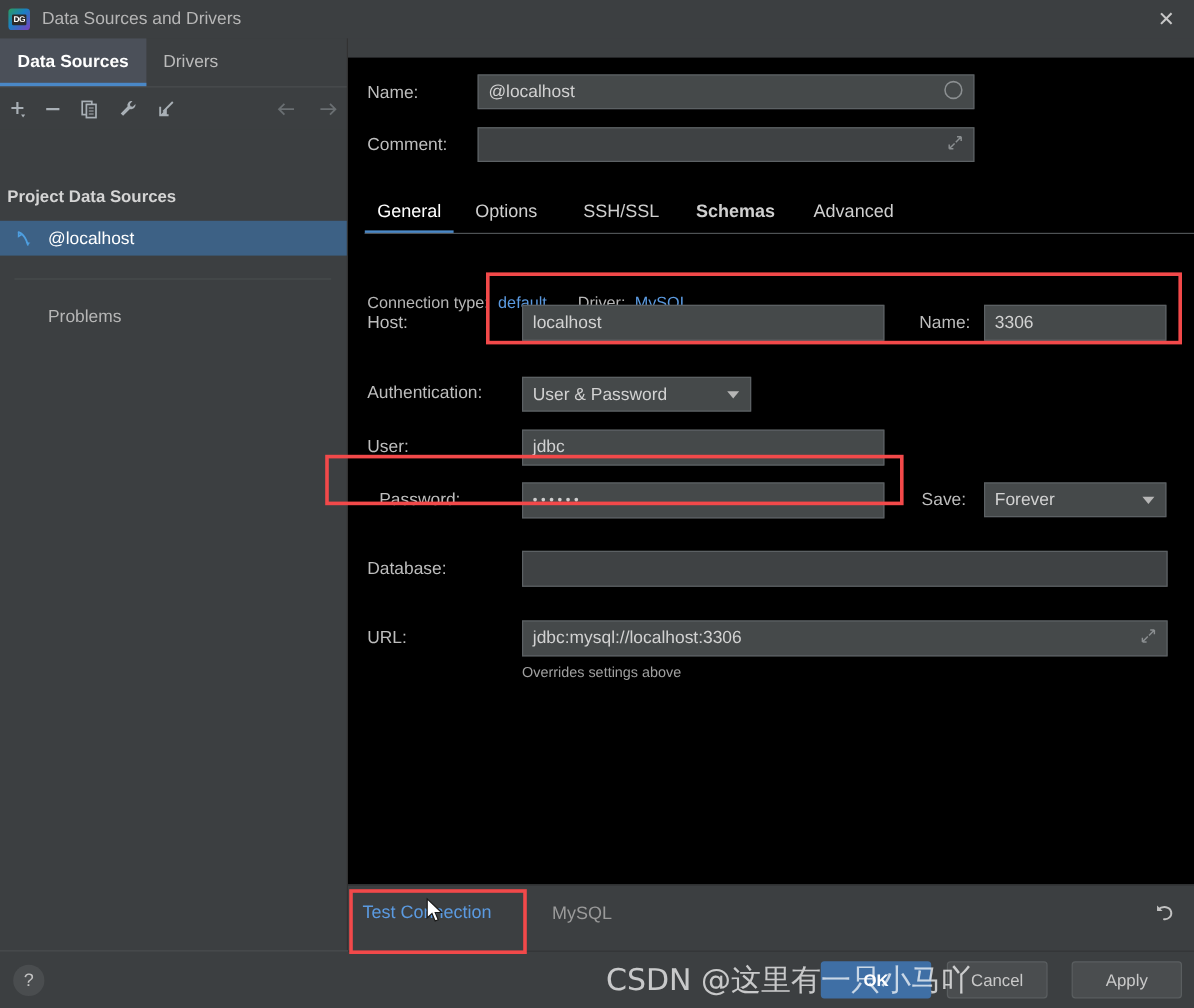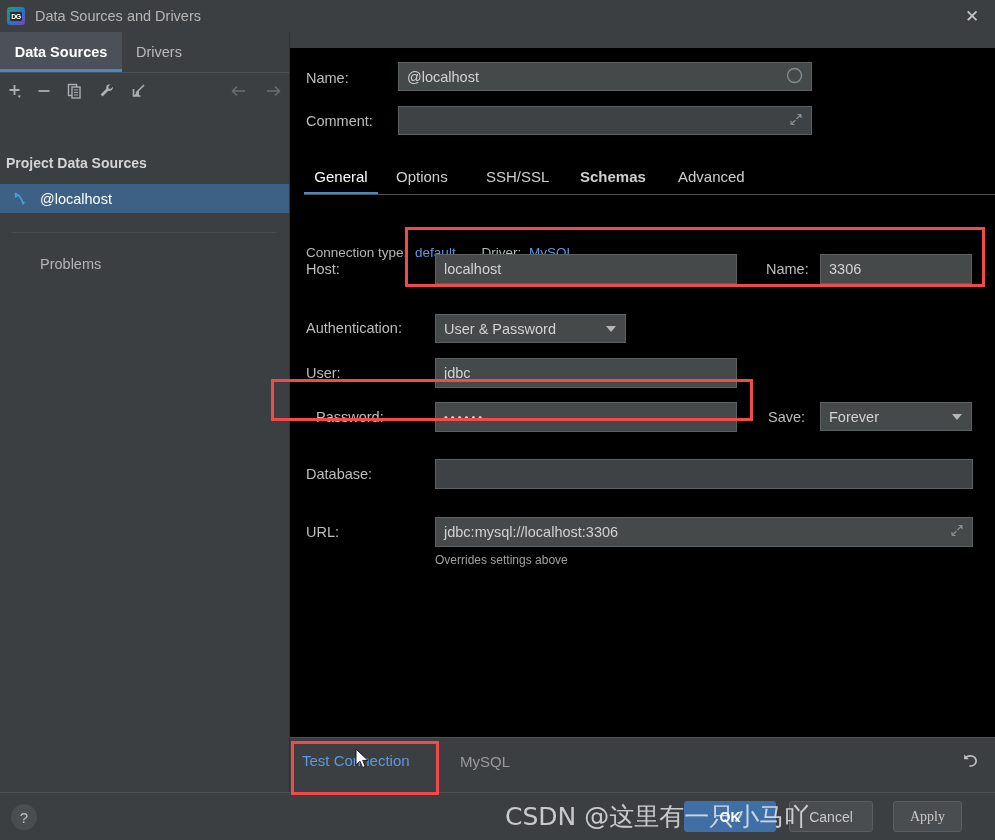--- a/index.html
+++ b/index.html
@@ -431,21 +431,21 @@
         <path d="M5.2 4.5 L5.2 9.2 L9.8 9.2 Z" fill="currentColor"></path>
       </svg>
     </div>
   </div>
 
   <div class="footer-line2"></div>
   <div class="bottom-bar">
     <div class="help-btn">?</div>
     <div class="dlg-btn primary" style="left:672px; width:92px;">OK</div>
     <div class="dlg-btn normal" style="left:777px; width:84px;">Cancel</div>
-    <div class="dlg-btn normal" style="left:881px; width:69px;font-family:Liberation Serif, serif;">Apply</div>
+    <div class="dlg-btn normal" style="left:881px; width:92px;">Apply</div>
   </div>
 
   <div class="redbox" style="left:405px; top:227px; width:580px; height:60px;"></div>
   <div class="redbox" style="left:271px; top:379px; width:482px; height:42px;"></div>
   <div class="redbox" style="left:291px; top:741px; width:148px; height:54px;"></div>
 
   <div class="cursor">
     <svg width="16" height="22" viewBox="0 0 16 22">
       <path d="M1 1 L1 17 L5 13.3 L7.6 19.5 L10.2 18.4 L7.7 12.4 L13 12.4 Z" fill="#ffffff" stroke="#1a1a1a" stroke-width="1"></path>
     </svg>

